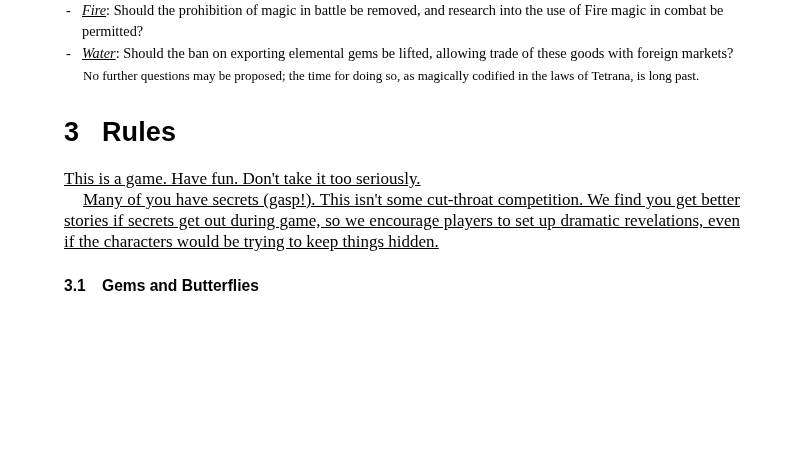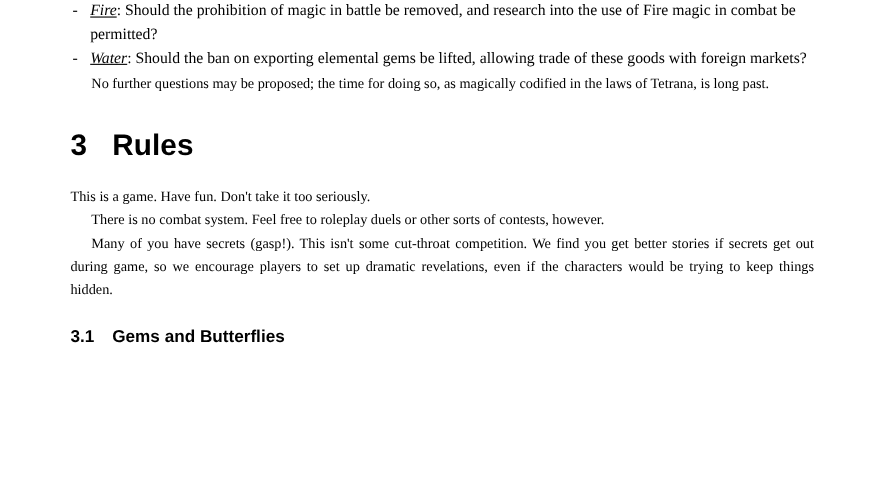--- a/index.html
+++ b/index.html
@@ -42,24 +42,25 @@
   .bullet-item .dash {
     position: absolute;
     left: 2px;
     top: 0;
   }
   .bullet-item .term {
     font-style: italic;
     text-decoration: underline;
   }
   .para {
-    font-size: 13px;
+    font-size: 17px;
     line-height: 21px;
     text-align: justify;
     margin: 0;
+    text-decoration: underline;
   }
   .para.indent {
     text-indent: 19px;
   }
   .tight-note {
     font-size: 13px;
     line-height: 21px;
     margin: 0;
     padding-left: 19px;
   }
@@ -111,21 +112,20 @@
 
     <div class="sp-before-section"></div>
 
     <h2 class="section">
       <span class="num">3</span><span>Rules</span>
     </h2>
 
     <div class="sp-after-section"></div>
 
     <p class="para">This is a game. Have fun. Don't take it too seriously.</p>
-    <p class="para indent">There is no combat system. Feel free to roleplay duels or other sorts of contests, however.</p>
     <p class="para indent">Many of you have secrets (gasp!). This isn't some cut-throat competition. We find you get better stories if secrets get out during game, so we encourage players to set up dramatic revelations, even if the characters would be trying to keep things hidden.</p>
 
     <div class="sp-before-subsection"></div>
 
     <h3 class="subsection">
       <span class="num">3.1</span><span>Gems and Butterflies</span>
     </h3>
 
   </div>
 </div>

